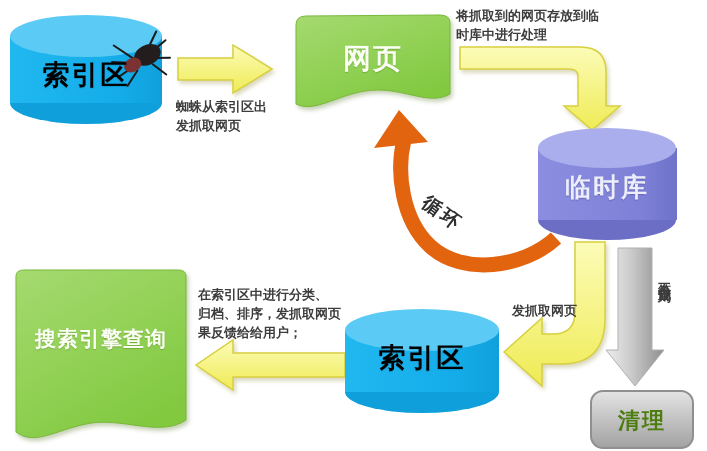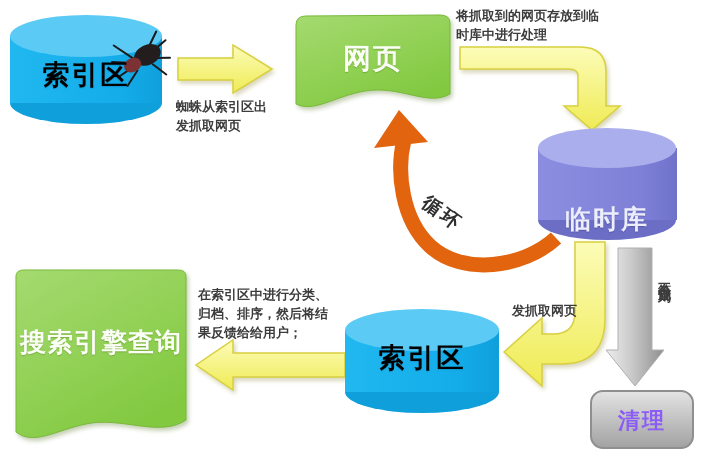--- a/index.html
+++ b/index.html
@@ -9,21 +9,21 @@
   }
   .canvas svg{position:absolute;left:0;top:0;}
   .txt{position:absolute;color:#3c3c3c;font-weight:700;white-space:pre-line;}
   .note{font-size:13px;line-height:19px;}
   .node-label{text-align:center;font-weight:700;letter-spacing:2px;}
   .cyl-label{color:#000000;font-size:27px;text-shadow:0 1px 1px rgba(0,90,140,.25);}
   .purple-label{color:#eceefc;font-size:26px;text-shadow:0 1px 1px rgba(40,40,110,.3);}
   .green-label{color:#fbfef5;text-shadow:0 1px 1px rgba(70,110,20,.35);}
   .loop{transform:rotate(36deg);transform-origin:left top;font-size:19px;color:#2f2f2f;letter-spacing:3px;}
   .vertical{writing-mode:vertical-rl;text-orientation:upright;letter-spacing:2px;}
-  .cleanup{color:#8b5cf6;font-size:22px;letter-spacing:2px;text-align:center;}
+  .cleanup{color:#4d7c0f;font-size:22px;letter-spacing:2px;text-align:center;}
   .watermark{
     position:absolute;left:427px;top:407px;font-size:24px;font-weight:700;
     color:#c7c7c7;letter-spacing:1px;z-index:10;text-shadow:0 0 1px rgba(255,255,255,.6);
   }
   .shadowed{filter:drop-shadow(2px 3px 2px rgba(150,140,60,.35));}
   .greenshadow{filter:drop-shadow(2px 3px 2px rgba(90,120,40,.35));}
 </style>
 </head>
 <body>
 
@@ -119,31 +119,31 @@
   <div class="txt node-label cyl-label" style="left:16px;top:57px;width:140px;">索引区</div>
 
   <div class="txt note" style="left:176px;top:97px;width:120px;">蜘蛛从索引区出
 发抓取网页</div>
 
   <div class="txt node-label green-label" style="left:298px;top:40px;width:150px;font-size:28px;">网页</div>
 
   <div class="txt note" style="left:456px;top:6px;width:184px;">将抓取到的网页存放到临
 时库中进行处理</div>
 
-  <div class="txt node-label purple-label" style="left:547px;top:170px;width:120px;margin-top:32px;">临时库</div>
+  <div class="txt node-label purple-label" style="left:547px;top:170px;width:120px;">临时库</div>
 
   <div class="txt loop" style="left:432px;top:190px;">循环</div>
 
   <div class="txt note" style="left:512px;top:301px;">发抓取网页</div>
 
   <div class="txt note vertical" style="left:655px;top:272px;height:90px;">不符合规则</div>
 
   <div class="txt node-label cyl-label" style="left:352px;top:340px;width:140px;">索引区</div>
 
   <div class="txt note" style="left:198px;top:285px;width:160px;">在索引区中进行分类、
-归档、排序，然后将结
+归档、排序，发抓取网页
 果反馈给给用户；</div>
 
-  <div class="txt node-label green-label" style="left:20px;top:325px;width:162px;font-size:26px;letter-spacing:1px;">搜索引擎查询</div>
+  <div class="txt node-label green-label" style="left:20px;top:325px;width:162px;font-size:21px;letter-spacing:1px;">搜索引擎查询</div>
 
   <div class="txt cleanup" style="left:591px;top:406px;width:102px;">清理</div>
 
 </div>
 
 </body></html>

